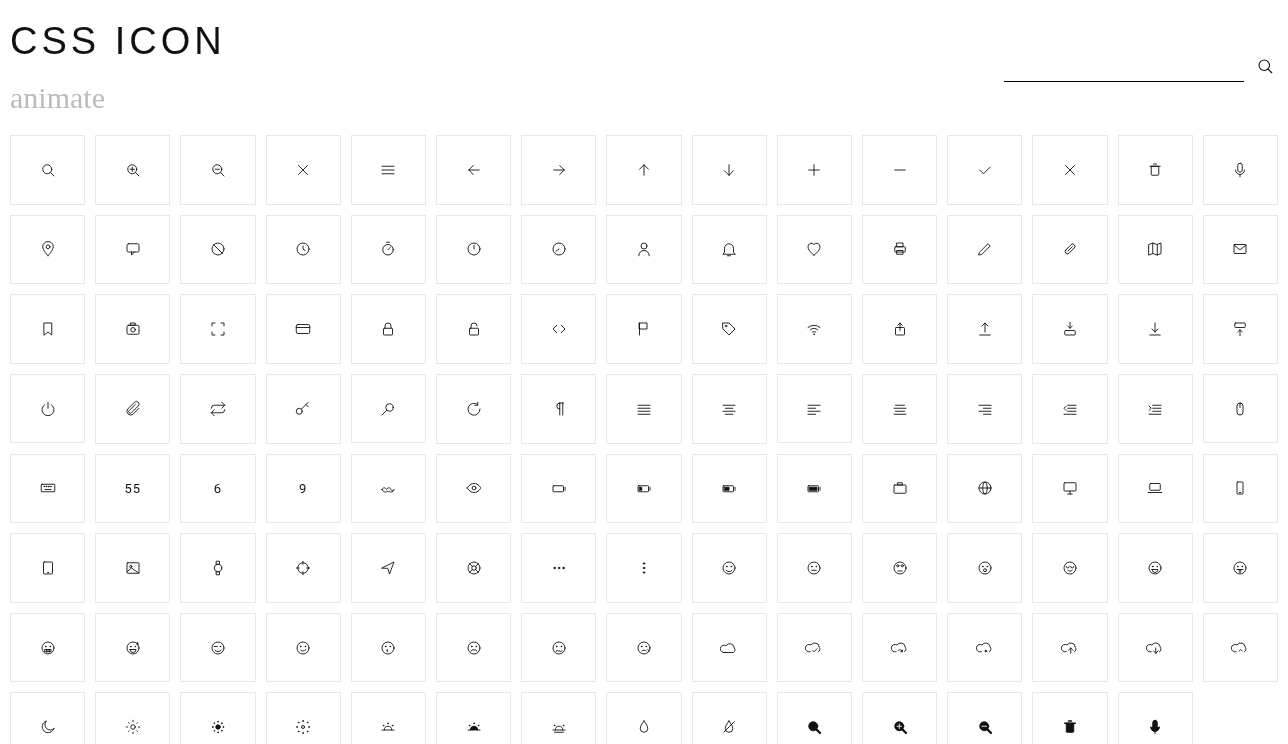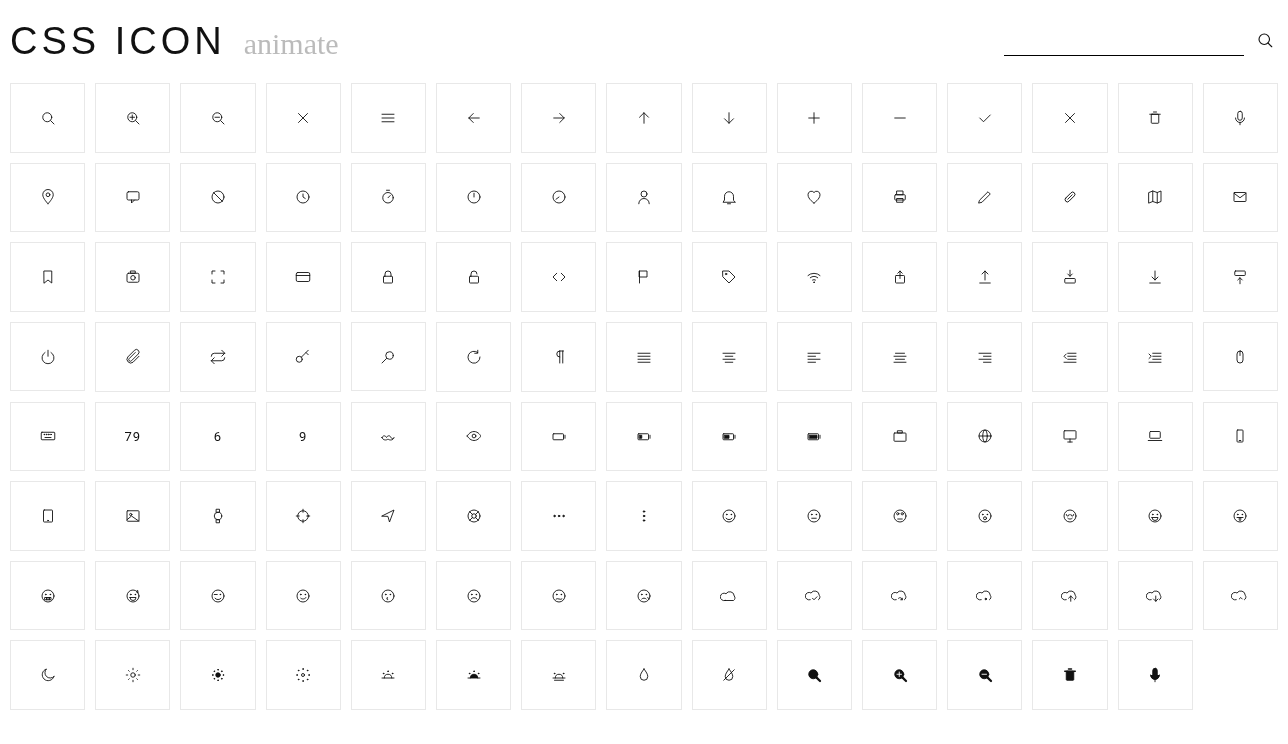--- a/index.html
+++ b/index.html
@@ -1,18 +1,18 @@
 <!DOCTYPE html>
 <html><head>
 <meta charset="utf-8">
 <style>
 * { margin: 0; padding: 0; box-sizing: border-box; }
 body { font-family: -apple-system, BlinkMacSystemFont, "Segoe UI", Roboto, sans-serif; background: #fff; color: #111; padding: 10px; }
 .header { display: flex; align-items: center; justify-content: space-between; padding: 10px 0 20px 0; }
-.titles { display: flex; align-items: baseline; gap: 18px; }
+.titles { display: flex; align-items: baseline; gap: 18px; flex-direction: column; }
 .title { font-size: 38px; font-weight: 500; letter-spacing: 4px; font-family: "Arial Black", sans-serif; }
 .subtitle { font-size: 30px; color: #bbb; font-weight: 400; font-family: Georgia, serif; font-style: normal; }
 .search-wrap { display: flex; align-items: center; gap: 8px; }
 .search-input { width: 240px; border: none; border-bottom: 1px solid #000; padding: 6px 4px; font-size: 14px; outline: none; }
 .search-btn { background: none; border: none; cursor: pointer; padding: 4px; }
 .grid { display: grid; grid-template-columns: repeat(15, 1fr); gap: 10px; }
 .cell { border: 1px solid #e8e8e8; aspect-ratio: 1.08; display: flex; align-items: center; justify-content: center; cursor: pointer; background: #fff; }
 .cell svg { width: 18px; height: 18px; stroke: #111; stroke-width: 1.2; fill: none; stroke-linecap: round; stroke-linejoin: round; }
 .cell svg.filled { fill: #111; stroke: #111; }
 .cell .txt { font-size: 13px; letter-spacing: 1px; color: #111; }
@@ -435,21 +435,21 @@
       <svg viewBox="0 0 24 24">
         <rect x="3" y="7" width="18" height="10" rx="1"></rect>
         <circle cx="7" cy="10" r="0.5" fill="#111"></circle>
         <circle cx="10" cy="10" r="0.5" fill="#111"></circle>
         <circle cx="13" cy="10" r="0.5" fill="#111"></circle>
         <circle cx="16" cy="10" r="0.5" fill="#111"></circle>
         <line x1="8" y1="14" x2="16" y2="14"></line>
       </svg>
     </div>
     <div class="cell">
-      <span class="txt">79</span>
+      <span class="txt">55</span>
     </div>
     <div class="cell">
       <span class="txt">6</span>
     </div>
     <div class="cell">
       <span class="txt">9</span>
     </div>
     <div class="cell">
       <svg viewBox="0 0 24 24">
         <path d="M4 14c2-4 5-2 6 0 1-2 4-4 6 0 1 2 3 2 4 0-1 4-6 4-8 2-2 2-7 2-8-2z"></path>

